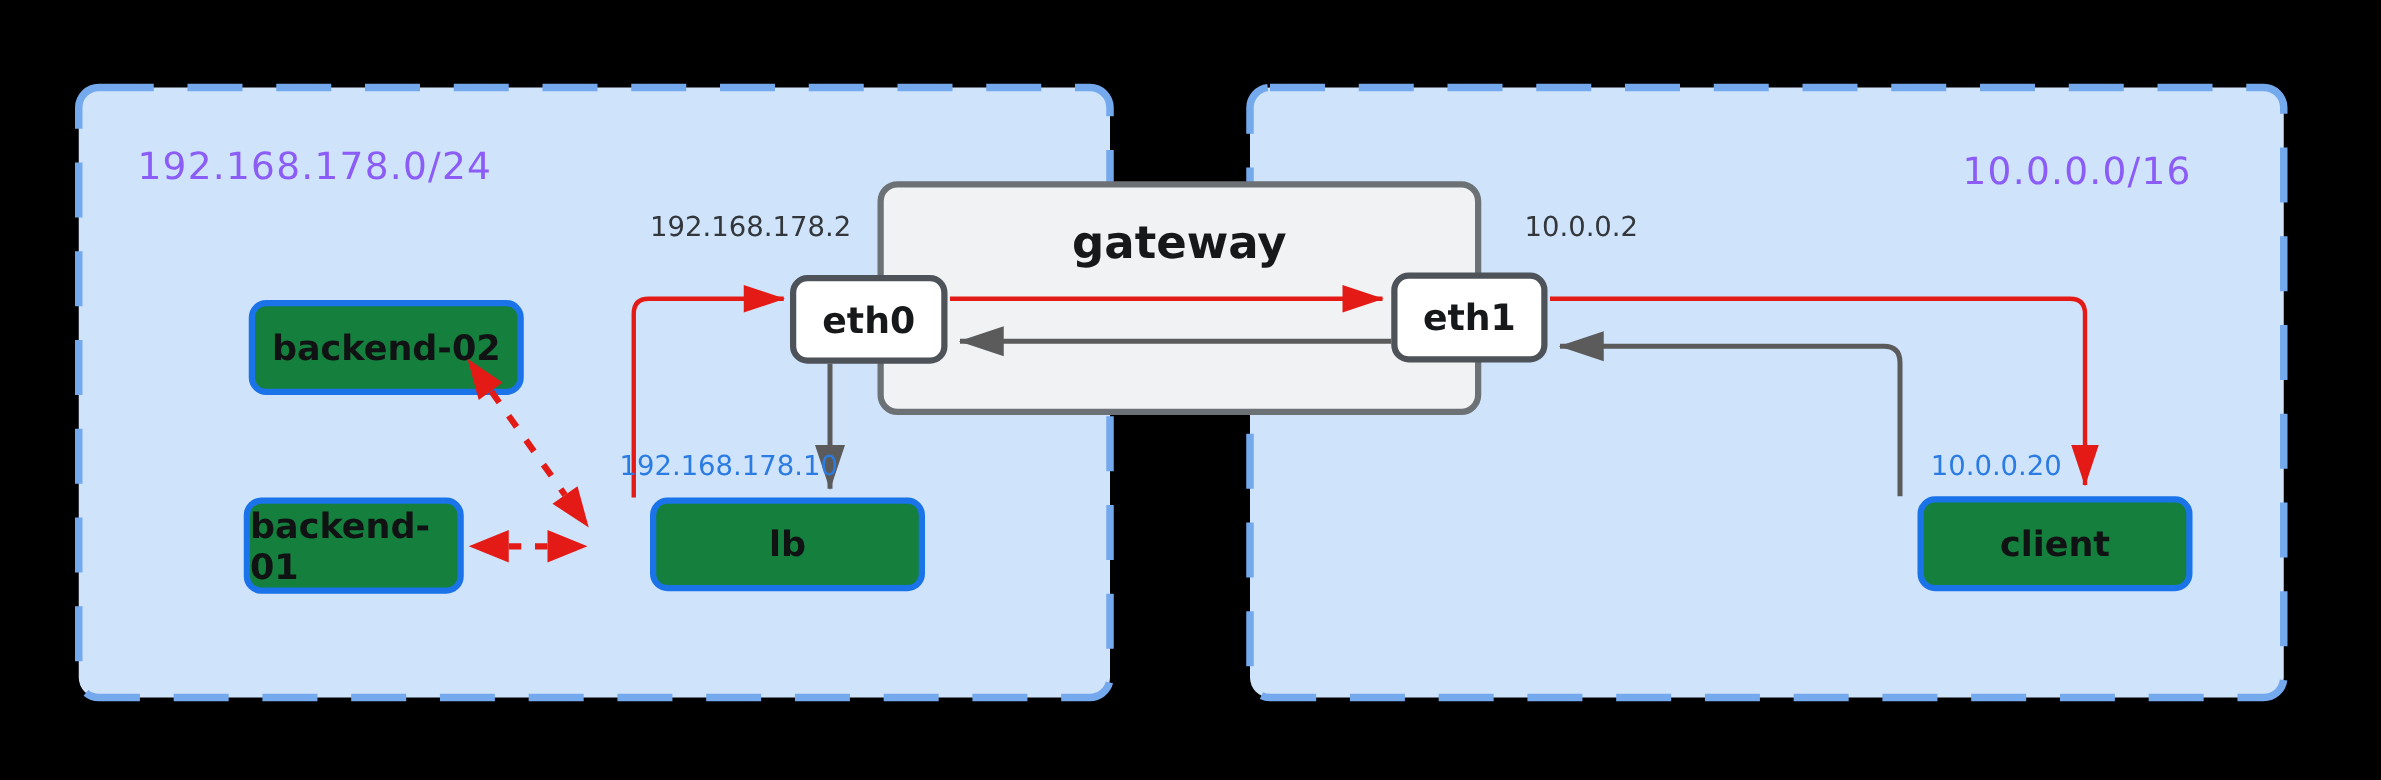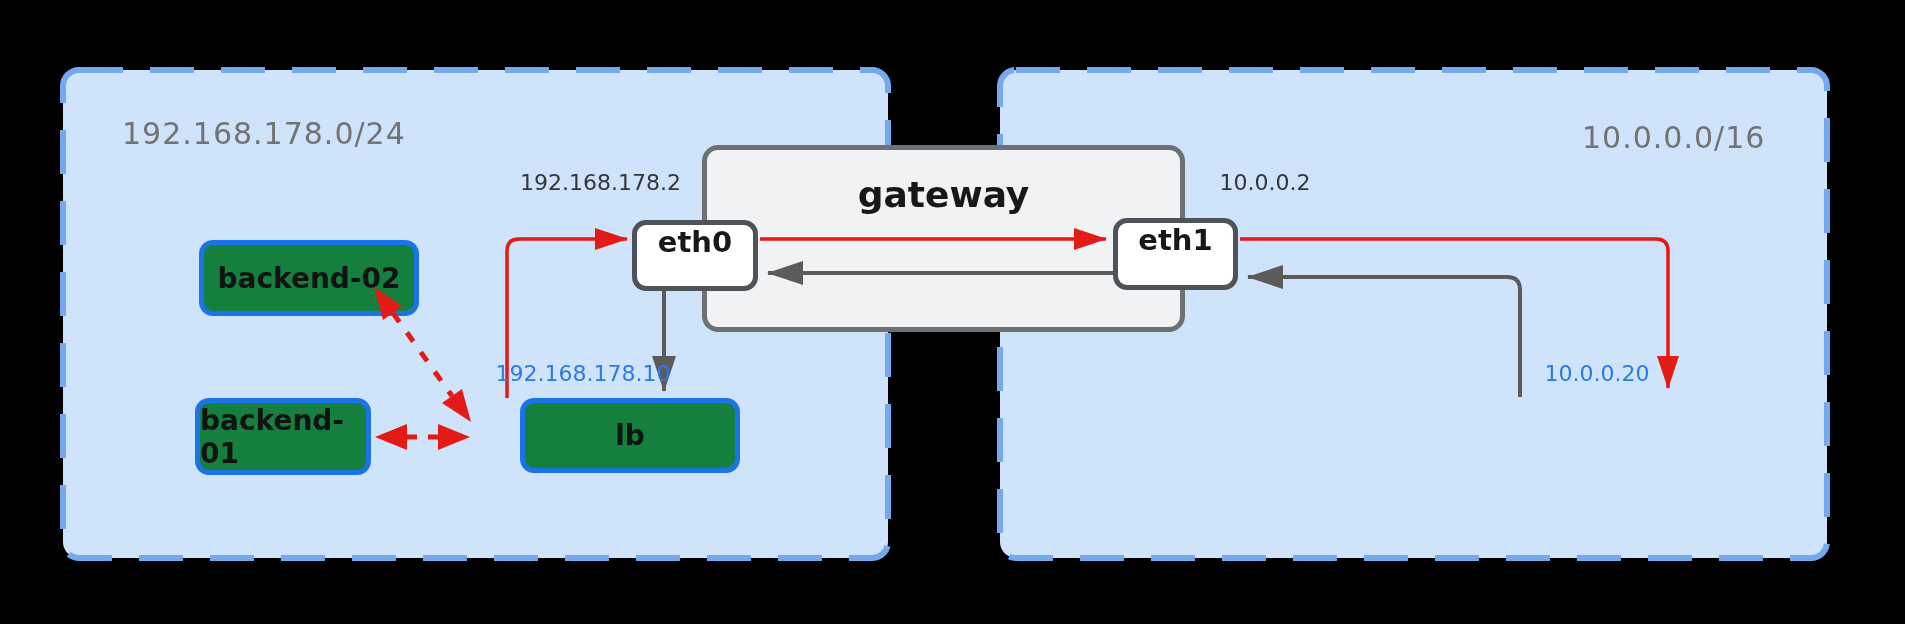--- a/index.html
+++ b/index.html
@@ -4,34 +4,34 @@
 <style>
   html,body{margin:0;padding:0;background:#000;}
   #canvas{
     position:relative;width:1905px;height:624px;background:#000;
     overflow:hidden;font-family:"DejaVu Sans",sans-serif;
   }
   .layer{position:absolute;left:0;top:0;width:1905px;height:624px;}
   #base-layer{z-index:1;}
   #edge-layer{z-index:4;pointer-events:none;}
   .subnet-label{
-    position:absolute;z-index:5;font-size:30px;color:#737373;
-    white-space:nowrap;letter-spacing:1px;margin-left:12px;
+    position:absolute;z-index:5;font-size:30px;color:#8b5cf6;
+    white-space:nowrap;letter-spacing:1px;
   }
   .gateway-box{
     position:absolute;z-index:2;left:702px;top:145px;width:483px;height:187px;
     background:#f1f2f4;border:5px solid #6c7176;border-radius:16px;
     box-sizing:border-box;text-align:center;
   }
   .gateway-label{
     display:inline-block;margin-top:24px;font-size:36px;font-weight:bold;color:#16181a;
   }
   .iface-box{
     position:absolute;z-index:3;background:#ffffff;border:5px solid #4d5359;
-    border-radius:14px;box-sizing:border-box;display:flex;align-items:flex-start;
+    border-radius:14px;box-sizing:border-box;display:flex;align-items:center;
     justify-content:center;font-size:29px;font-weight:bold;color:#16181a;
   }
   #eth0-box{left:632px;top:220px;width:126px;height:71px;}
   #eth1-box{left:1113px;top:218px;width:125px;height:72px;}
   .host-box{
     position:absolute;z-index:3;background:#15803d;border:5px solid #1a73e8;
     border-radius:14px;box-sizing:border-box;display:flex;align-items:center;
     justify-content:center;font-size:28px;font-weight:bold;color:#101214;margin-left:47px;
   }
   #backend02-box{left:152px;top:240px;width:220px;height:76px;}
@@ -79,20 +79,23 @@
 
   <div id="backend02-box" class="host-box">
     <span>backend-02</span>
   </div>
   <div id="backend01-box" class="host-box">
     <span>backend-01</span>
   </div>
   <div id="lb-box" class="host-box">
     <span>lb</span>
   </div>
+  <div id="client-box" class="host-box">
+    <span>client</span>
+  </div>
 
   <div id="lb-ip" class="ip-label ip-blue">192.168.178.10</div>
   <div id="client-ip" class="ip-label ip-blue">10.0.0.20</div>
   <div id="eth0-ip" class="ip-label ip-dark">192.168.178.2</div>
   <div id="eth1-ip" class="ip-label ip-dark">10.0.0.2</div>
 
   <svg id="edge-layer" class="layer" width="1905" height="624" viewBox="0 0 1905 624">
     <defs>
       <marker id="arrow-red" markerUnits="userSpaceOnUse" markerWidth="36" markerHeight="26" viewBox="0 0 36 26" refX="33" refY="13" orient="auto">
         <path d="M1,2 L34,13 L1,24 Z" fill="#e31a15"></path>

